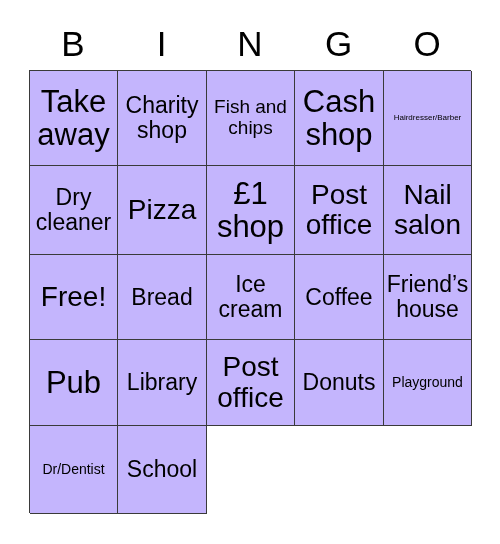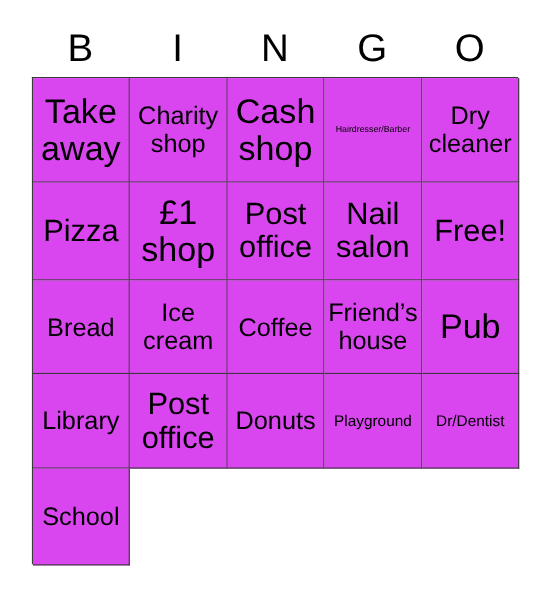--- a/index.html
+++ b/index.html
@@ -56,21 +56,21 @@
   .cell {
     border-right: 1px solid #3a3a3a;
     border-bottom: 1px solid #3a3a3a;
     box-sizing: border-box;
     display: flex;
     align-items: center;
     justify-content: center;
     text-align: center;
     padding: 1px 2px;
     overflow: hidden;
-    background: #d946ef;
+    background: #c4b5fd;
   }
   .cell > .cell-text {
     display: block;
     width: 100%;
     line-height: 1.08;
     word-wrap: break-word;
   }
 
   
   .fs-xl  { font-size: 31px; }
@@ -93,20 +93,23 @@
     <div class="header-letter" style="width:88px">O</div>
   </div>
 
   <div id="grid">
 
     <div class="cell">
         <span class="cell-text fs-xl">Take away</span>
       </div>
     <div class="cell">
         <span class="cell-text fs-md">Charity shop</span>
+      </div>
+    <div class="cell">
+        <span class="cell-text fs-sm">Fish and chips</span>
       </div>
     <div class="cell">
         <span class="cell-text fs-xl">Cash shop</span>
       </div>
     <div class="cell">
         <span class="cell-text fs-xxs">Hairdresser/Barber</span>
       </div>
 
     <div class="cell">
         <span class="cell-text fs-md">Dry cleaner</span>

